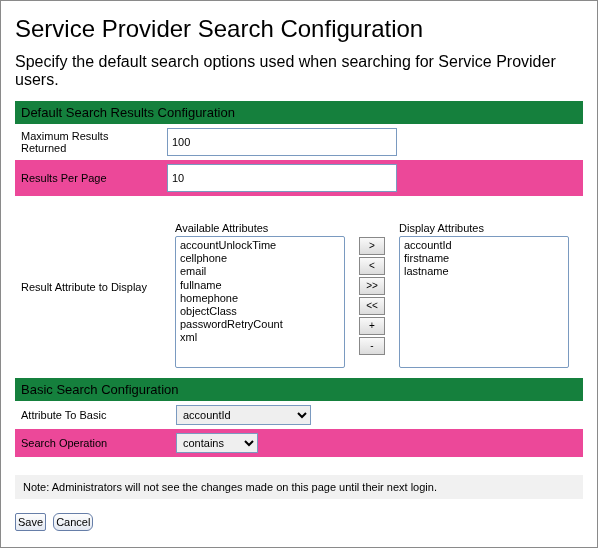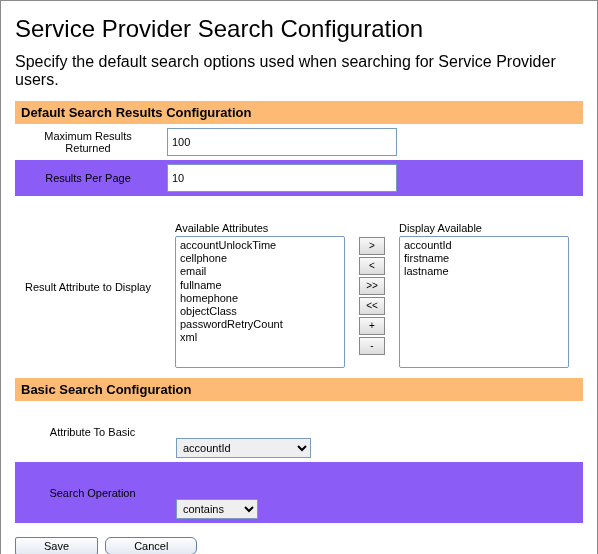--- a/index.html
+++ b/index.html
@@ -19,42 +19,42 @@
   h1.page-title {
     font-size: 24px;
     font-weight: normal;
     margin: 2px 0 10px 0;
   }
   p.desc {
     margin: 0 0 12px 0;
     font-size: 16px;
   }
   .section-header {
-    background: #fdba74;
-    font-weight: bold;
+    background: #15803d;
+    font-weight: normal;
     font-size: 13px;
     padding: 4px 6px;
     margin: 0;
   }
   table.form-table {
     width: 100%;
     border-collapse: collapse;
   }
   table.form-table td {
     vertical-align: middle;
     padding: 4px 6px;
   }
   td.label-cell {
-    text-align: center;
+    text-align: left;
     width: 155px;
     font-size: 11px;
     vertical-align: middle;
   }
   tr.striped td {
-    background: #8b5cf6;
+    background: #ec4899;
   }
   input.text-input {
     width: 230px;
     border: 1px solid #7a9ac0;
     padding: 13px 4px;
     font-family: inherit;
     font-size: 11px;
     height: 19px;
   }
   .listbox-row td { vertical-align: top; }
@@ -87,39 +87,38 @@
     padding: 0;
     cursor: pointer;
     font-family: inherit;
   }
   select.combo {
     border: 1px solid #7a9ac0;
     font-family: inherit;
     font-size: 11px;
     height: 20px;
     padding: 1px 2px;
-    margin-top: 33px;
   }
   select.combo.w1 { width: 135px; }
   select.combo.w2 { width: 82px; }
   .note-bar {
     background: #f1f1f1;
     padding: 6px 8px;
     font-size: 11px;
     margin-top: 18px;
   }
   .action-bar {
     margin-top: 14px;
   }
   .action-bar button {
     border: 1px solid #667ea8;
     background: linear-gradient(#fdfdfd,#e4e9f2);
     font-family: inherit;
     font-size: 11px;
-    padding: 2px 28px;
+    padding: 2px 2px;
     cursor: pointer;
     border-radius: 2px;
   }
   .action-bar button + button { margin-left: 4px; border-radius: 6px; }
 </style>
 </head>
 <body>
 
 <div class="frame">
 
@@ -165,21 +164,21 @@
             <div class="shuttle-buttons">
               <button>&gt;</button>
               <button>&lt;</button>
               <button>&gt;&gt;</button>
               <button>&lt;&lt;</button>
               <button>+</button>
               <button>-</button>
             </div>
           </td>
           <td>
-            <div class="col-head">Display Available</div>
+            <div class="col-head">Display Attributes</div>
             <select multiple="" size="8" class="listbox" id="display-list">
                       <option value="accountId">accountId</option>
                       <option value="firstname">firstname</option>
                       <option value="lastname">lastname</option>
                     </select>
           </td>
         </tr>
               </tbody>
             </table>
       </td>
@@ -199,19 +198,20 @@
     </tr>
     <tr class="striped">
       <td class="label-cell">Search Operation</td>
       <td>
         <select class="combo w2" id="op-select"><option value="contains">contains</option></select>
       </td>
     </tr>
   </tbody>
     </table>
 
+  <div class="note-bar">Note: Administrators will not see the changes made on this page until their next login.</div>
 
   <div class="action-bar">
     <button>Save</button>
     <button>Cancel</button>
   </div>
 
 </div>
 
 </body></html>

